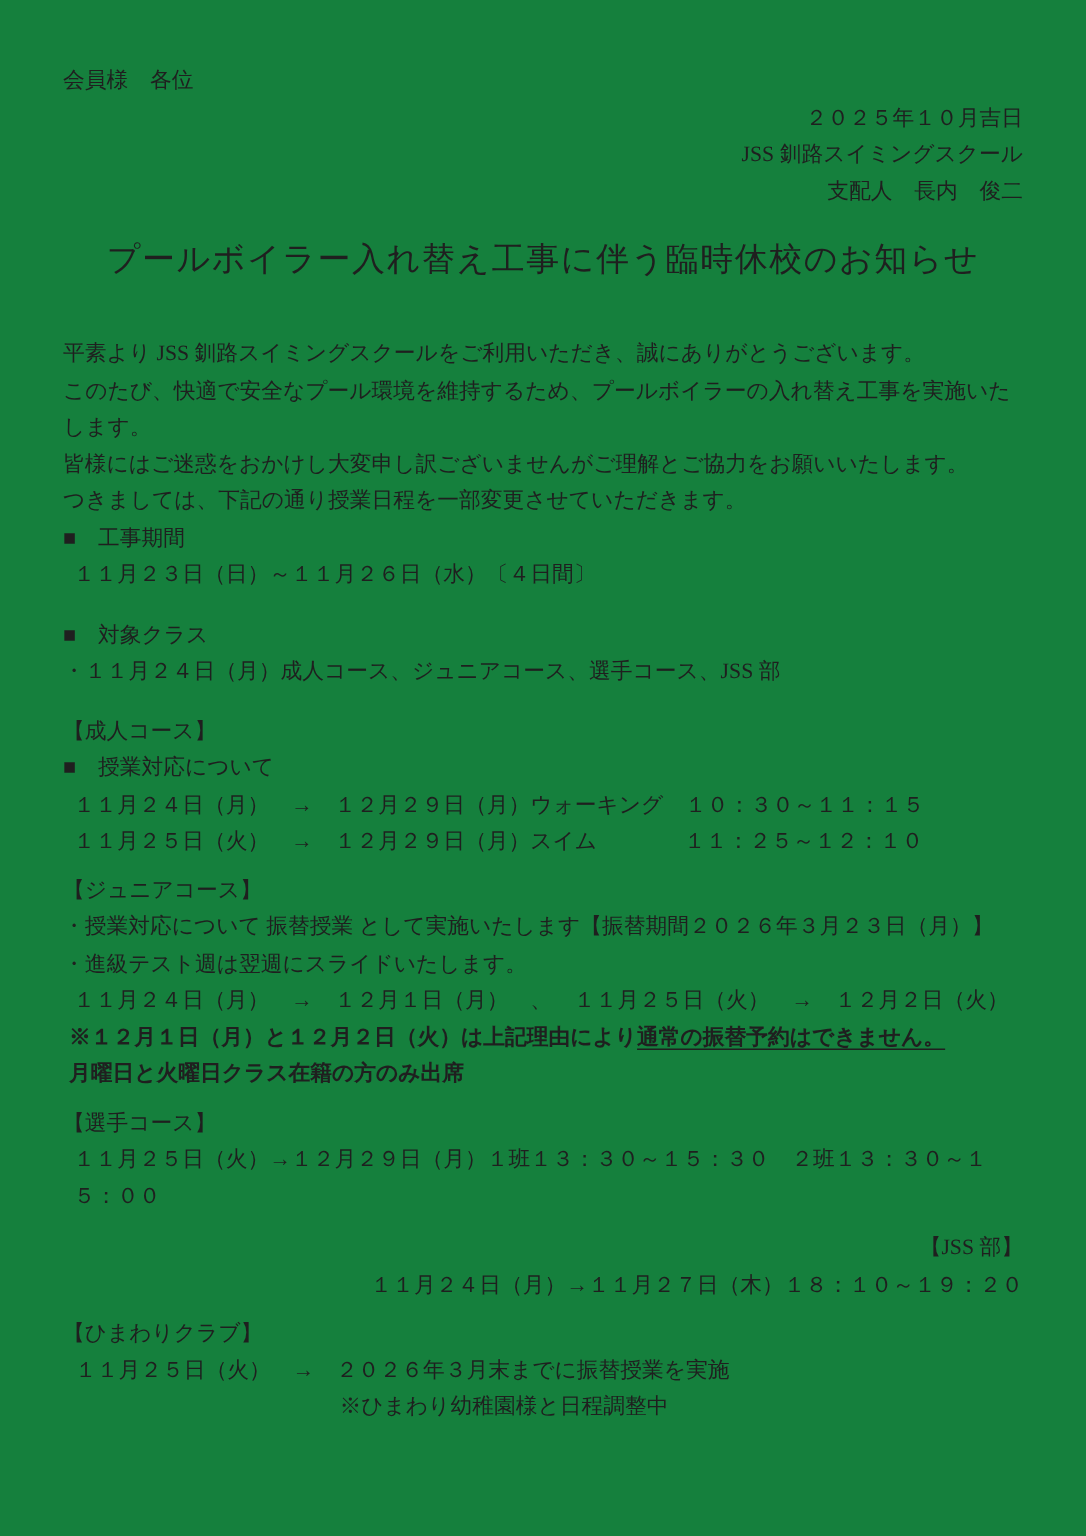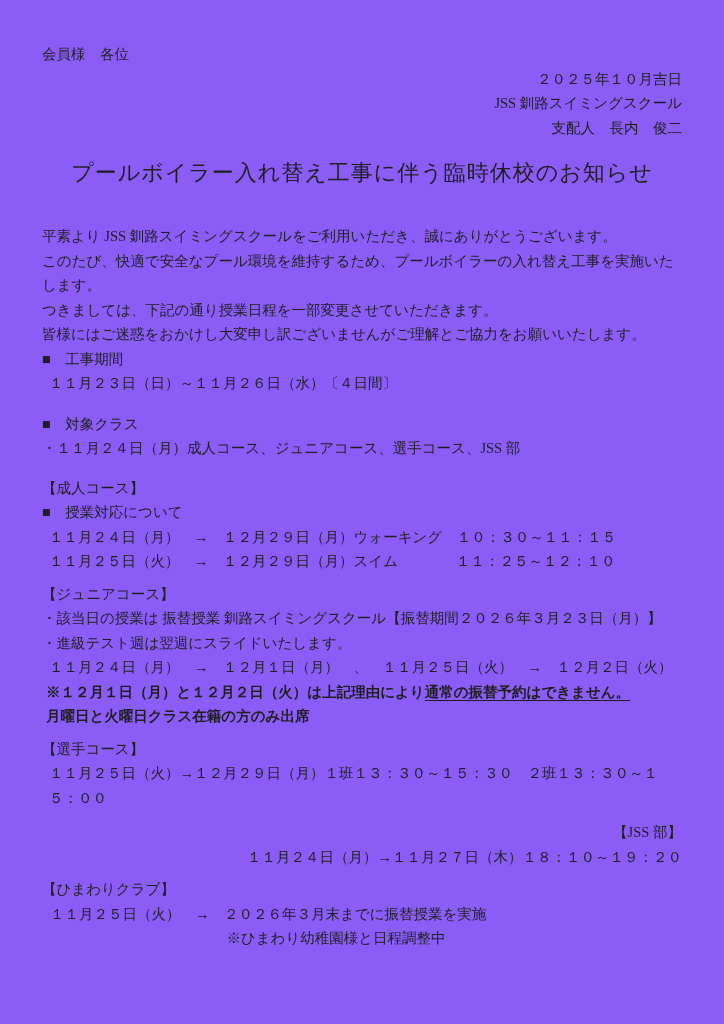--- a/index.html
+++ b/index.html
@@ -5,21 +5,21 @@
   html, body {
     margin: 0;
     padding: 0;
     background: #ffffff;
   }
   .page {
     position: relative;
     width: 724px;
     height: 1024px;
     box-sizing: border-box;
-    background: #8b5cf6;
+    background: #15803d;
     color: #1f1f1f;
     font-family: "Liberation Serif", "DejaVu Serif", serif;
     font-size: 14.5px;
     line-height: 24.5px;
     padding: 42px 42px 0 42px;
     overflow: hidden;
   }
   p {
     margin: 0;
     white-space: pre-wrap;
@@ -62,22 +62,22 @@
     <p class="right">２０２５年１０月吉日</p>
     <p class="right">JSS 釧路スイミングスクール</p>
     <p class="right">支配人　長内　俊二</p>
   </div>
 
   <p class="doc-title">プールボイラー入れ替え工事に伴う臨時休校のお知らせ</p>
 
   <div class="intro">
     <p>平素より JSS 釧路スイミングスクールをご利用いただき、誠にありがとうございます。</p>
     <p>このたび、快適で安全なプール環境を維持するため、プールボイラーの入れ替え工事を実施いたします。</p>
+    <p>皆様にはご迷惑をおかけし大変申し訳ございませんがご理解とご協力をお願いいたします。</p>
     <p>つきましては、下記の通り授業日程を一部変更させていただきます。</p>
-    <p>皆様にはご迷惑をおかけし大変申し訳ございませんがご理解とご協力をお願いいたします。</p>
   </div>
 
   <div>
     <p>■　工事期間</p>
     <p class="indent-sm">１１月２３日（日）～１１月２６日（水）〔４日間〕</p>
   </div>
 
   <div class="sec-target">
     <p>■　対象クラス</p>
     <p>・１１月２４日（月）成人コース、ジュニアコース、選手コース、JSS 部</p>
@@ -85,21 +85,21 @@
 
   <div class="sec-response">
     <p>【成人コース】</p>
     <p>■　授業対応について</p>
     <p class="indent-sm">１１月２４日（月）　→　１２月２９日（月）ウォーキング　１０：３０～１１：１５</p>
     <p class="indent-sm">１１月２５日（火）　→　１２月２９日（月）スイム　　　　１１：２５～１２：１０</p>
   </div>
 
   <div class="sec-junior">
     <p>【ジュニアコース】</p>
-    <p>・該当日の授業は 振替授業 釧路スイミングスクール【振替期間２０２６年３月２３日（月）】</p>
+    <p>・授業対応について 振替授業 として実施いたします【振替期間２０２６年３月２３日（月）】</p>
     <p>・進級テスト週は翌週にスライドいたします。</p>
     <p class="indent-sm">１１月２４日（月）　→　１２月１日（月）　、　１１月２５日（火）　→　１２月２日（火）</p>
     <p class="indent-xs bold"><span>※１２月１日（月）と１２月２日（火）は上記理由により</span><span class="ul">通常の振替予約はできません。</span></p>
     <p class="indent-xs bold">月曜日と火曜日クラス在籍の方のみ出席</p>
   </div>
 
   <div class="sec-players">
     <p>【選手コース】</p>
     <p class="indent-sm">１１月２５日（火）→１２月２９日（月）１班１３：３０～１５：３０　２班１３：３０～１５：００</p>
   </div>

